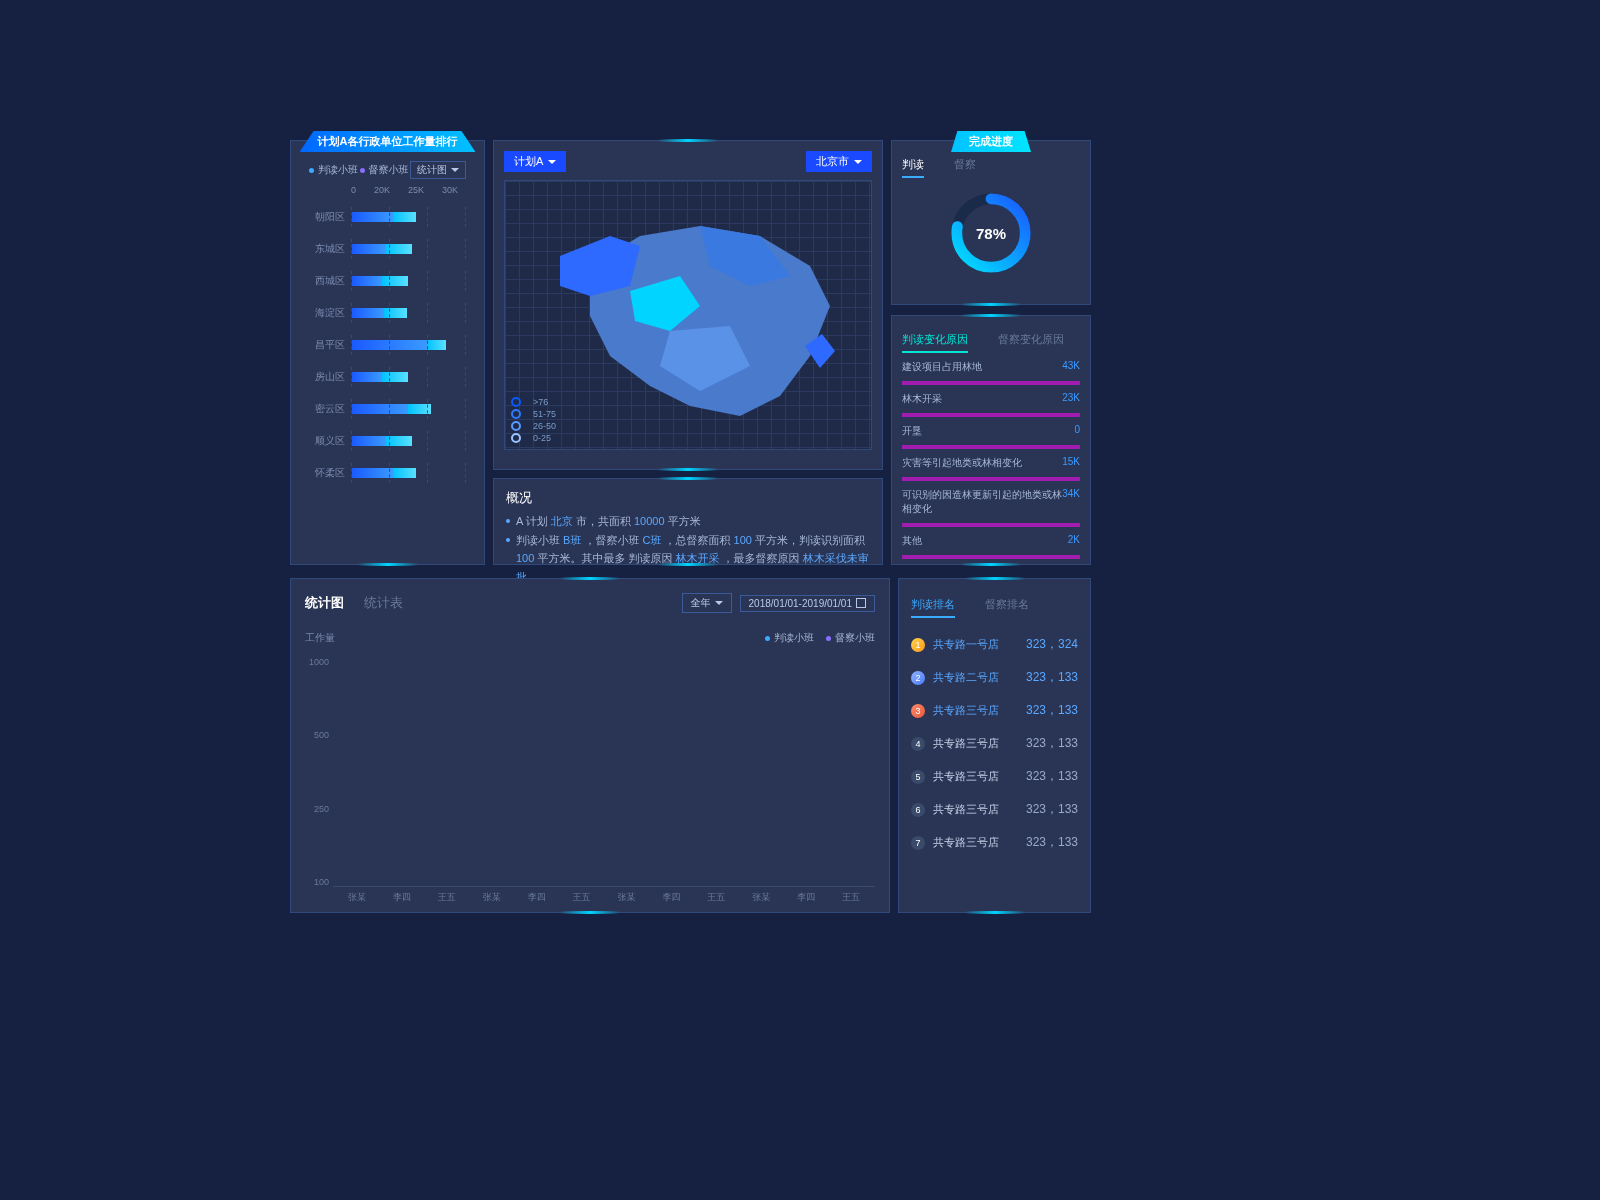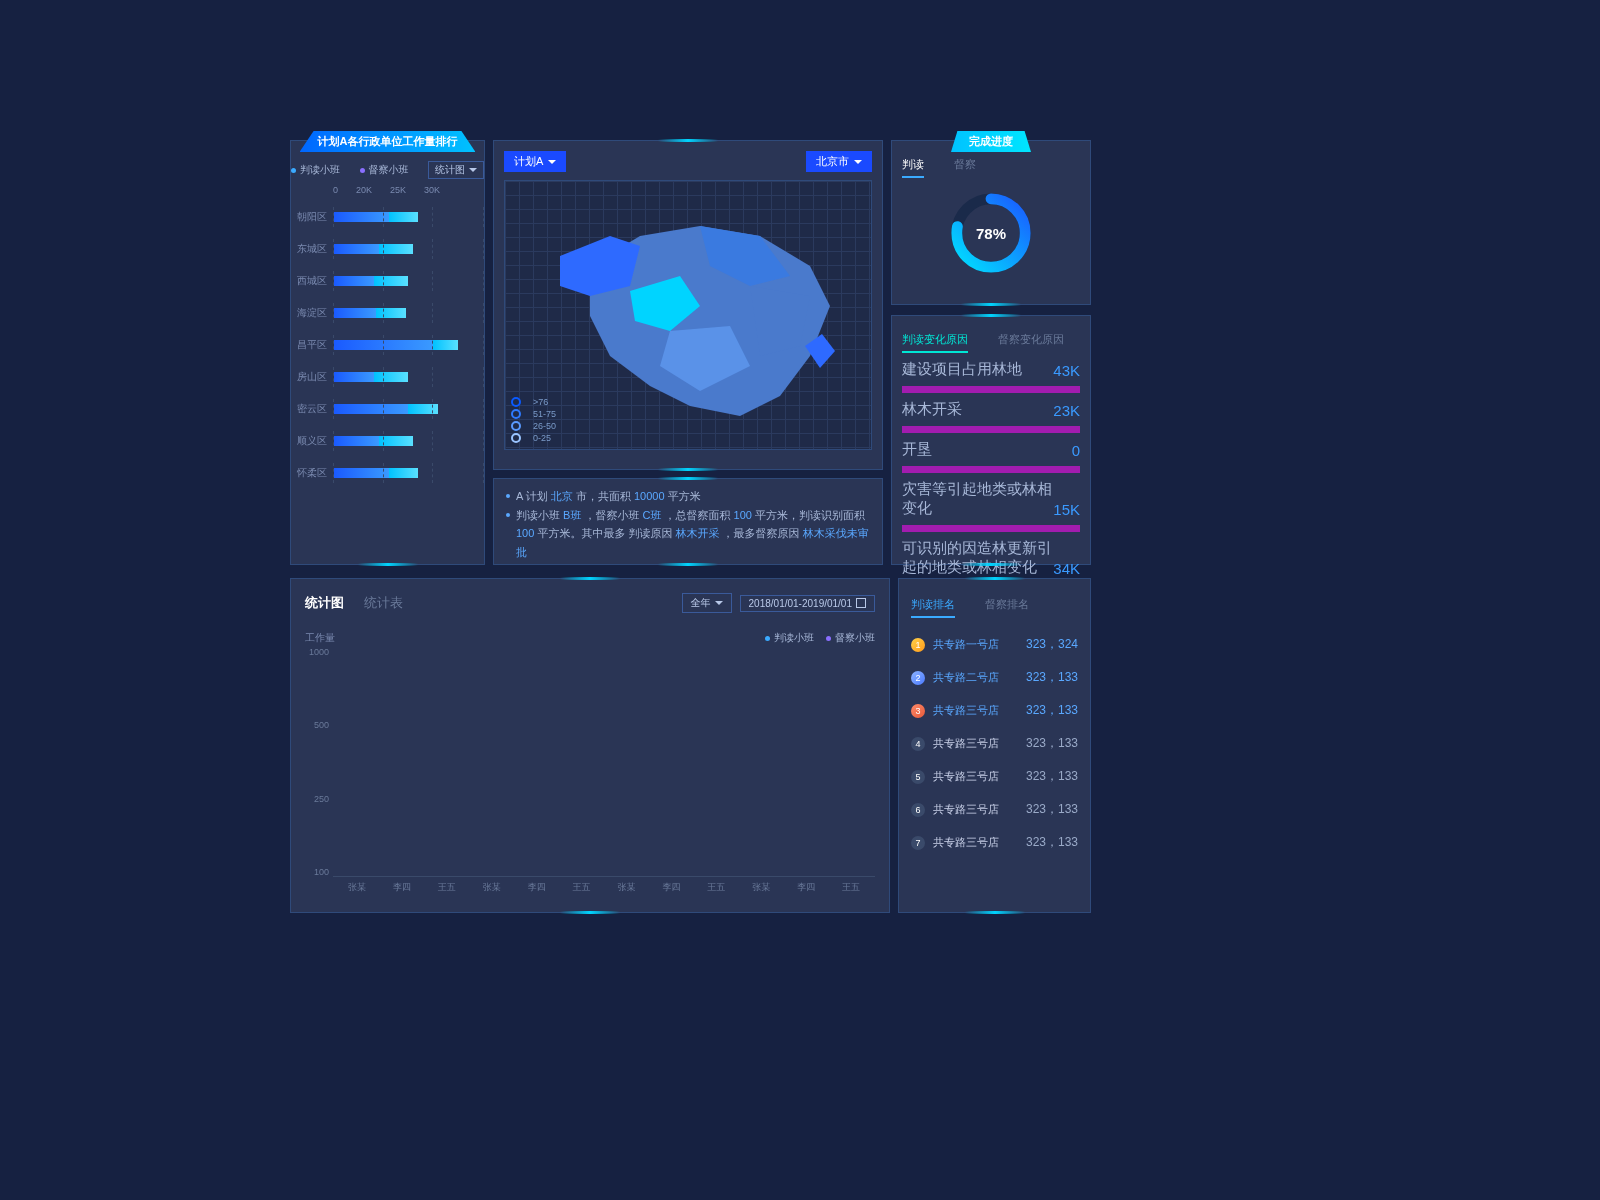--- a/index.html
+++ b/index.html
@@ -33,21 +33,21 @@
   }
   .panel::before { top: -2px; left: 50%; transform: translateX(-50%); }
   .panel::after { bottom: -2px; left: 50%; transform: translateX(-50%); }
 
   
   .ranking-panel {
     position: absolute;
     left: 0; top: 0;
     width: 195px;
     height: 425px;
-    padding: 8px 0;
+    padding: 8px 18px;
   }
   .ranking-title-banner {
     position: absolute;
     top: -10px;
     left: 50%;
     transform: translateX(-50%);
     background: linear-gradient(90deg, #0066ff, #00c2ff);
     clip-path: polygon(8% 0, 92% 0, 100% 100%, 0 100%);
     padding: 3px 18px;
     color: #fff;
@@ -225,23 +225,22 @@
     width: 200px;
     height: 250px;
     padding: 10px;
   }
   .reason-panel .tab-row { font-size: 11px; }
   .reason-panel .tab.active { color: #00e6d4; border-bottom-color: #00e6d4; }
   .reason-row {
     display: flex;
     justify-content: space-between;
     padding: 7px 0;
-    border-bottom: 7px solid #a21caf;
-    font-size: 15px;
-    align-items: flex-end;
+    border-bottom: 4px solid #a21caf;
+    font-size: 10px;
   }
   .reason-row .val { color: #3a9aff; }
 
   
   .chart-panel {
     position: absolute;
     left: 0;
     top: 438px;
     width: 600px;
     height: 335px;
@@ -264,21 +263,21 @@
     align-items: center;
     gap: 4px;
     cursor: pointer;
     color: #b8c8e8;
   }
   .chart-ylabel { font-size: 10px; color: #7a8ab0; margin-top: 18px; }
   .chart-legend { display: flex; gap: 12px; justify-content: flex-end; font-size: 10px; margin-top: -14px; }
   .chart-area {
     position: relative;
     height: 230px;
-    margin-top: 2px;
+    margin-top: 12px;
     display: flex;
   }
   .y-axis {
     display: flex;
     flex-direction: column;
     justify-content: space-between;
     font-size: 9px;
     color: #6a7a9a;
     text-align: right;
     width: 28px;
@@ -501,20 +500,21 @@
           </div>
           <div class="map-legend-row">
             <span class="ring" style="border-color:#9ac4ff"></span>
             <span>0-25</span>
           </div>
         </div>
     </div>
   </div>
 
   <div class="panel overview-panel">
+    <div class="overview-title">概况</div>
     <div class="bullet-line">
       <span class="bullet"></span>
       <div>
         <span>A 计划</span>
         <span class="highlight-blue">北京</span>
         <span>市，共面积</span>
         <span class="highlight-blue">10000</span>
         <span>平方米</span>
       </div>
     </div>

